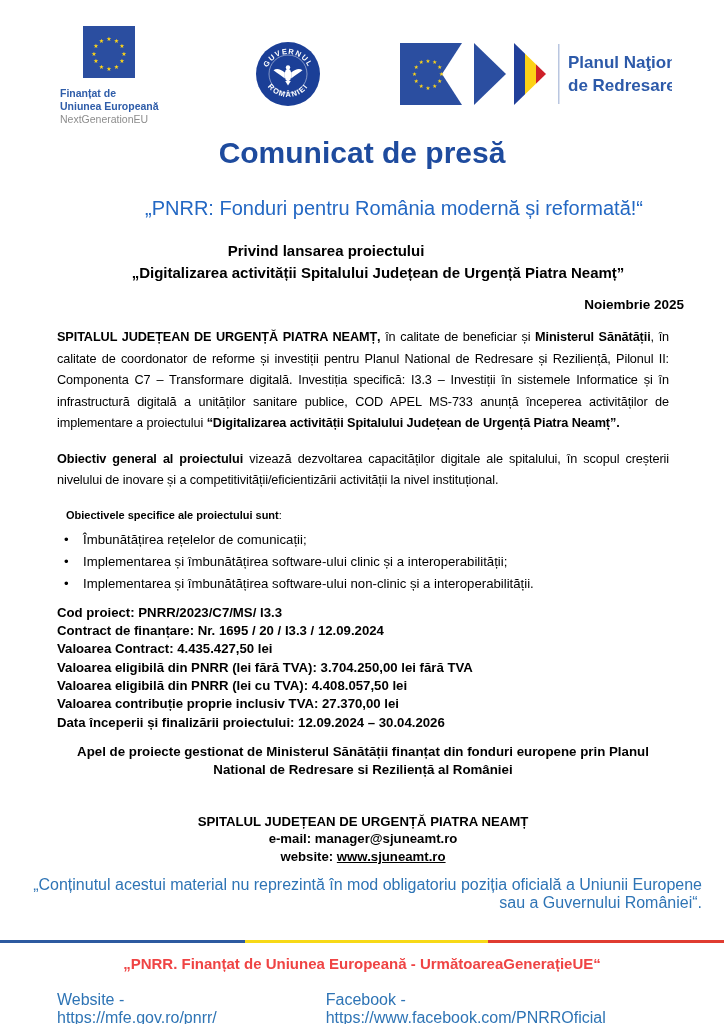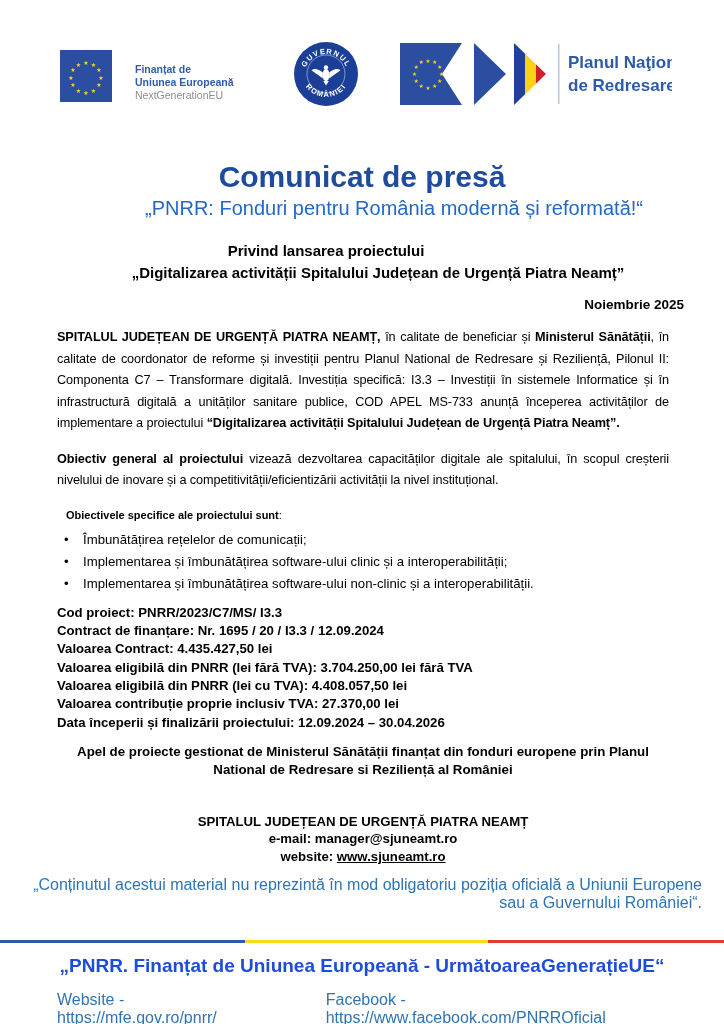--- a/index.html
+++ b/index.html
@@ -5,29 +5,29 @@
   html,body{margin:0;padding:0;background:#e8e8e8;}
   .page{
     position:relative;width:724px;height:1024px;margin:0 auto;
     background:#ffffff;overflow:hidden;
     font-family:"Liberation Sans",sans-serif;color:#000;
   }
   .abs{position:absolute;}
 
   
   .logos{top:38px;left:60px;right:50px;height:76px;display:flex;align-items:center;justify-content:space-between;}
-  .eu-logo{display:flex;align-items:flex-end;gap:23px;}
+  .eu-logo{display:flex;align-items:center;gap:9px;flex-direction:column;}
   .eu-text{line-height:13px;font-size:10.5px;}
   .eu-text .l1,.eu-text .l2{font-weight:bold;color:#2f5da9;}
   .eu-text .l3{color:#8d8d8d;}
   .gov-seal{margin-left:18px;}
   .pnrr-logo{margin-right:2px;}
 
   
-  .title{top:136px;left:0;width:724px;text-align:center;font-size:30px;font-weight:bold;color:#1e4b9e;margin-top:24px;}
+  .title{top:136px;left:0;width:724px;text-align:center;font-size:30px;font-weight:bold;color:#1e4b9e;}
   .subtitle{top:197px;left:0;width:724px;text-align:center;font-size:20px;color:#2368c4;padding-left:32px;}
   .intro1{top:242px;left:0;width:652px;text-align:center;font-size:15px;font-weight:bold;}
   .intro2{top:264px;left:16px;width:724px;text-align:center;font-size:15px;font-weight:bold;}
   .date{top:297px;left:74px;width:610px;text-align:right;font-size:13.5px;font-weight:bold;}
 
   
   .main{top:327px;left:57px;width:612px;}
   .para{font-size:12.7px;line-height:21.5px;text-align:justify;letter-spacing:-0.1px;margin:0 0 14px 0;}
   .para .b{font-weight:bold;}
   .obj-heading{font-size:11px;line-height:18px;margin:0 0 5px 9px;}
@@ -41,21 +41,21 @@
   .contact{text-align:center;font-size:13.2px;line-height:17.6px;font-weight:bold;}
   .contact a{color:#000000;text-decoration:underline;font-weight:bold;}
 
   
   .disclaimer{top:876px;left:22px;width:680px;text-align:right;font-size:16px;color:#2e74b5;}
   .tricolor{top:940px;left:0;width:724px;height:3px;display:flex;}
   .tricolor span{height:100%;}
   .tc-blue{width:33.8%;background:#2d5aa0;}
   .tc-yellow{width:33.6%;background:#f7d917;}
   .tc-red{width:32.6%;background:#e03c31;}
-  .motto{top:955px;left:0;width:724px;text-align:center;font-size:19px;font-weight:bold;color:#1d4ed8;}
+  .motto{top:955px;left:0;width:724px;text-align:center;font-size:15px;font-weight:bold;color:#ef4444;}
   .flinks{top:991px;left:57px;width:610px;display:flex;gap:52px;font-size:16px;color:#2e74b5;}
 </style>
 </head>
 <body>
 
 <div class="page">
 
   <div class="abs logos">
 
     <div class="eu-logo">

